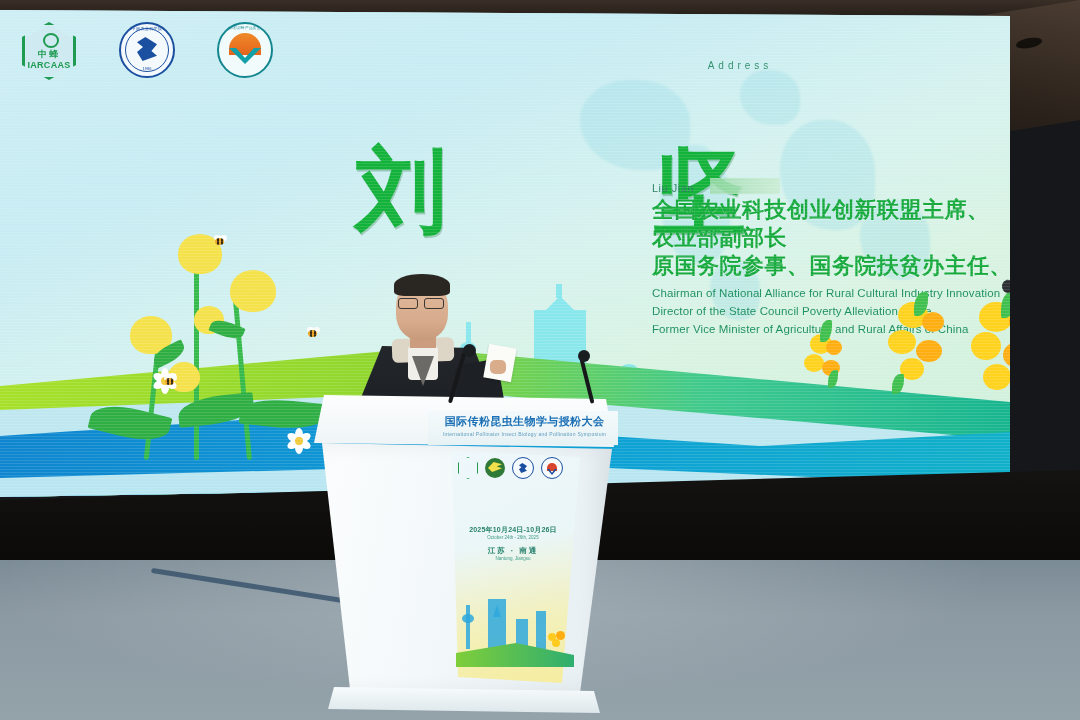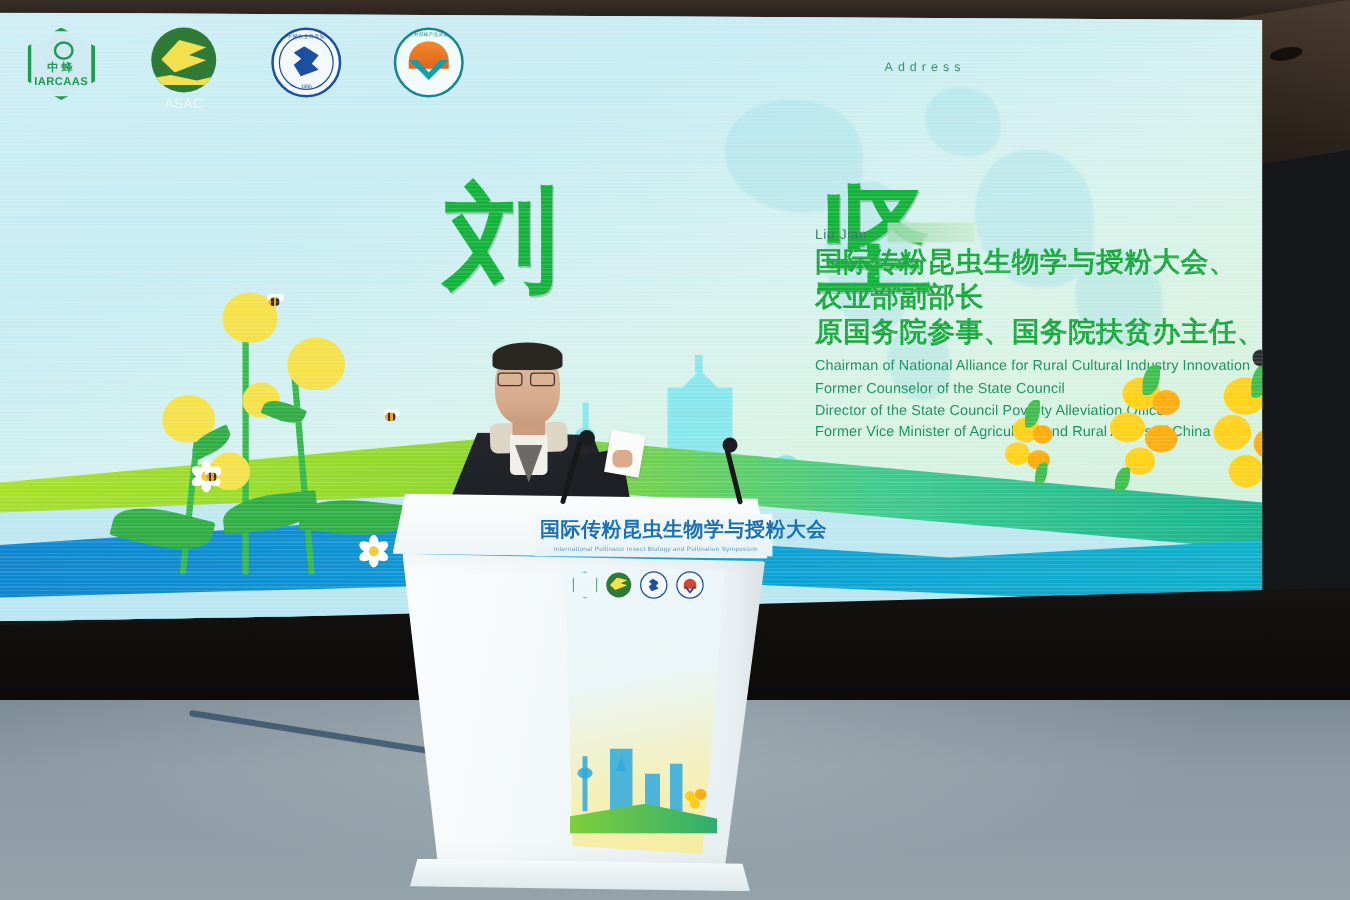--- a/index.html
+++ b/index.html
@@ -25,21 +25,21 @@
     background:repeating-linear-gradient(0deg,rgba(255,255,255,.55) 0 1px,rgba(0,0,0,0) 1px 3px);}
   .worldmap{position:absolute;right:30px;top:40px;width:420px;height:300px;opacity:.30;}
   .wm{position:absolute;background:#8fd8e4;border-radius:48% 52% 40% 60%;filter:blur(1px);}
 
   
   .addr-wrap{position:absolute;left:620px;top:36px;width:240px;text-align:center;}
   .addr-row{display:flex;align-items:center;justify-content:center;gap:10px;}
   .addr-dash{width:44px;height:3px;background:#15a54a;border-radius:2px;}
   .addr-cn{font-family:"Liberation Serif",serif;font-size:23px;font-weight:700;color:#12993f;
     letter-spacing:6px;}
-  .addr-en{margin-top:3px;font-size:10px;color:#2f8f6a;letter-spacing:4px;}
+  .addr-en{margin-top:14px;font-size:10px;color:#2f8f6a;letter-spacing:4px;}
 
   
   .bigname{position:absolute;left:355px;top:135px;width:300px;
     font-family:"Liberation Serif",serif;font-size:92px;font-weight:700;color:#13b23a;
     letter-spacing:92px;line-height:1;white-space:nowrap;
     text-shadow:1px 2px 0 rgba(0,90,20,.25);}
 
   
   .rblock{position:absolute;left:652px;top:168px;width:370px;}
   .rname-row{position:relative;height:18px;}
@@ -105,21 +105,21 @@
 
   
   .podium{position:absolute;left:300px;top:395px;width:330px;height:325px;}
   .pod-top{position:absolute;left:14px;top:0;width:300px;height:52px;
     background:linear-gradient(180deg,#fdfefe 0%,#eef4f6 100%);
     clip-path:polygon(10px 0, 292px 4px, 300px 52px, 0 48px);
     box-shadow:0 2px 5px rgba(0,0,0,.15);}
   .pod-band{position:absolute;left:128px;top:16px;width:190px;height:34px;
     background:linear-gradient(180deg,#f4fafb,#e7f2f5);}
   .pod-title{position:absolute;left:132px;top:19px;width:185px;text-align:center;}
-  .pod-title .cn{font-family:"Liberation Sans",sans-serif;font-size:16px;font-weight:700;
+  .pod-title .cn{font-family:"Liberation Sans",sans-serif;font-size:11px;font-weight:700;
     color:#1a6fb5;letter-spacing:.4px;white-space:nowrap;}
   .pod-title .en{margin-top:2px;font-size:5px;color:#5f9dbe;letter-spacing:.3px;white-space:nowrap;}
   .pod-body{position:absolute;left:22px;top:48px;width:290px;height:250px;
     background:linear-gradient(100deg,#fbfdfd 0%,#f3f8fa 42%,#e6eef2 100%);
     clip-path:polygon(0 0, 290px 6px, 258px 250px, 28px 246px);
     box-shadow:inset -12px 0 22px rgba(0,0,0,.07);}
   .pod-panel{position:absolute;left:152px;top:56px;width:128px;height:232px;
     background:linear-gradient(170deg,#eef7fb 0%,#eaf6f7 40%,#f3f0b8 72%,#f6ec9a 100%);
     clip-path:polygon(0 0, 128px 6px, 110px 232px, 6px 226px);opacity:.95;}
   .pod-logos{position:absolute;left:158px;top:62px;width:118px;display:flex;gap:7px;align-items:center;}
@@ -234,27 +234,26 @@
     </div>
 
     <div class="bigname">刘  坚</div>
 
     <div class="rblock">
       <div class="rname-row">
         <span class="rname-en">Liu Jian</span>
         <span class="rname-hl"></span>
       </div>
       <div class="rtitle">
-        <div>国际传粉昆虫生物学与授粉大会、</div>
+        <div>全国农业科技创业创新联盟主席、</div>
         <div>农业部副部长</div>
         <div>原国务院参事、国务院扶贫办主任、</div>
       </div>
       <div class="rsub">
         <div>Chairman of National Alliance for Rural Cultural Industry Innovation</div>
-        <div>Former Counselor of the State Council</div>
         <div>Director of the State Council Poverty Alleviation Office</div>
         <div>Former Vice Minister of Agriculture and Rural Affairs of China</div>
       </div>
     </div>
 
     <div class="city">
       <div class="tower-stick" style="left:36px;height:118px;"></div>
       <div class="bld" style="left:28px;bottom:58px;width:20px;height:16px;border-radius:50%;"></div>
       <div class="bld" style="left:30px;bottom:86px;width:16px;height:12px;border-radius:50%;"></div>
       <div class="bld" style="left:104px;width:52px;height:130px;"></div>
@@ -361,27 +360,20 @@
         <div class="inner"></div>
           <div class="hx"></div>
         <div class="bee2">
             <div class="bb"></div>
           </div>
         <div class="cn2">中 蜂</div>
         <div class="ab">IARCAAS</div>
       </div>
     </div>
     <div class="logo">
-      <div class="circlogo lg-asac">
-          <div class="swoosh"></div>
-          <div class="band"></div>
-        </div>
-      <div class="cap">ASAC</div>
-    </div>
-    <div class="logo">
       <div class="circlogo lg-blue">
         <div class="ring"></div>
         <div class="txt">中国农业科学院</div>
         <div class="mark"></div>
         <div class="yr">1986</div>
       </div>
     </div>
     <div class="logo">
       <div class="circlogo lg-teal">
         <div class="txt">农业农村部蜂产品质量监督</div>
@@ -437,20 +429,26 @@
           clip-path:polygon(42% 0,100% 30%,72% 58%,100% 78%,28% 100%,0 62%,30% 42%,0 22%);"></div>
       </div>
       <div style="width:20px;height:20px;border-radius:50%;background:#f7fbfd;border:1.5px solid #1b4fa0;position:relative;">
         <div style="position:absolute;left:5px;top:5px;width:10px;height:8px;border-radius:5px 5px 0 0;
           background:#d8452f;"></div>
         <div style="position:absolute;left:5px;top:11px;width:10px;height:6px;background:#1b4fa0;
           clip-path:polygon(0 0,22% 0,50% 62%,78% 0,100% 0,50% 100%);"></div>
       </div>
     </div>
 
+    <div class="pod-meta">
+      <div class="d1">2025年10月24日-10月26日</div>
+      <div class="d2">October 24th - 26th, 2025</div>
+      <div class="d3">江苏 · 南通</div>
+      <div class="d4">Nantong, Jiangsu</div>
+    </div>
 
     <div class="pod-city">
       <div class="b" style="left:10px;width:4px;height:44px;"></div>
       <div class="b" style="left:6px;bottom:44px;width:12px;height:9px;border-radius:50%;"></div>
       <div class="b" style="left:32px;width:18px;height:50px;"></div>
       <div class="b" style="left:37px;bottom:50px;width:8px;height:12px;clip-path:polygon(50% 0,100% 100%,0 100%);"></div>
       <div class="b" style="left:60px;width:12px;height:30px;"></div>
       <div class="b" style="left:80px;width:10px;height:38px;"></div>
       <div class="pod-wave"></div>
       <div style="position:absolute;right:4px;bottom:20px;width:22px;height:16px;">

